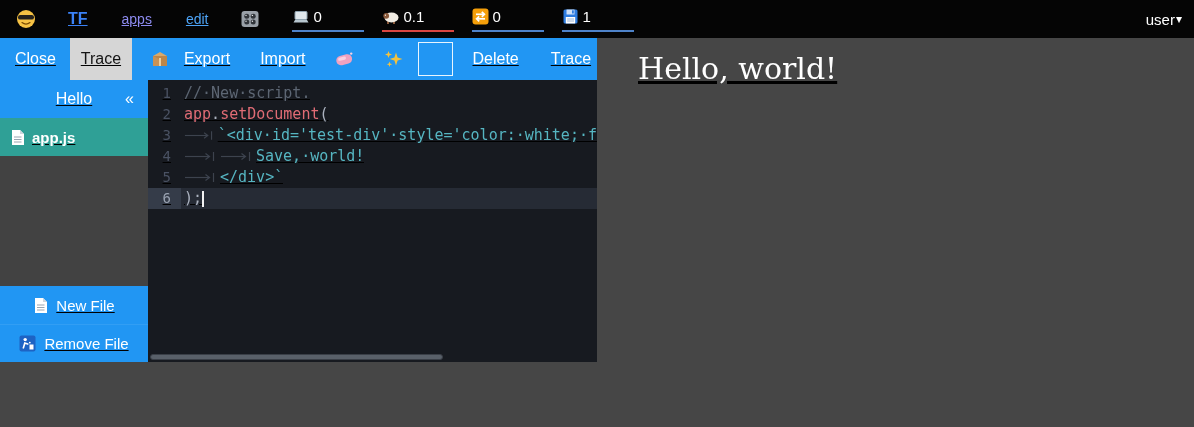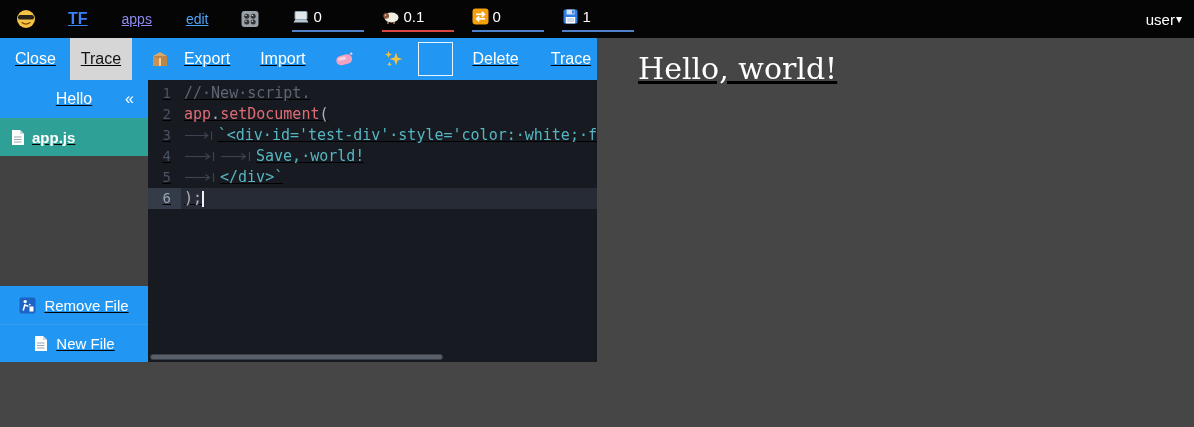--- a/index.html
+++ b/index.html
@@ -264,43 +264,43 @@
                       <line x1="4" y1="13" x2="11.5" y2="13"></line>
                     </g>
                   </svg>
                 </span>
                 <span>app.js</span>
               </div>
             </div>
           <div class="sb-fill"></div>
           <div class="sb-action">
             <span>
-              <svg width="17" height="17" viewBox="0 0 17 17">
-                <rect x="0.5" y="0.5" width="16" height="16" rx="2" fill="#1d63c4"></rect>
-                <circle cx="6.2" cy="4.6" r="1.7" fill="#fff"></circle>
-                <path d="M4.2 13.5l1.6-5.5 3.6 1.2" stroke="#fff" stroke-width="1.6" fill="none"></path>
-                <rect x="10.5" y="9.5" width="4" height="5" fill="#fff"></rect>
-                <circle cx="10.8" cy="7.6" r=".9" fill="#fff"></circle>
-              </svg>
-            </span>
-            <span>Remove File</span>
-          </div>
-          <div class="sb-action">
-            <span>
               <svg width="15" height="17" viewBox="0 0 15 17">
                 <path d="M2 1h8l4 4v11H2z" fill="#ffffff"></path>
                 <path d="M10 1l4 4h-4z" fill="#cfd6dd"></path>
                 <g stroke="#9aa5b1" stroke-width="1">
                   <line x1="4" y1="8" x2="11.5" y2="8"></line>
                   <line x1="4" y1="10.5" x2="11.5" y2="10.5"></line>
                   <line x1="4" y1="13" x2="11.5" y2="13"></line>
                 </g>
               </svg>
             </span>
             <span>New File</span>
+          </div>
+          <div class="sb-action">
+            <span>
+              <svg width="17" height="17" viewBox="0 0 17 17">
+                <rect x="0.5" y="0.5" width="16" height="16" rx="2" fill="#1d63c4"></rect>
+                <circle cx="6.2" cy="4.6" r="1.7" fill="#fff"></circle>
+                <path d="M4.2 13.5l1.6-5.5 3.6 1.2" stroke="#fff" stroke-width="1.6" fill="none"></path>
+                <rect x="10.5" y="9.5" width="4" height="5" fill="#fff"></rect>
+                <circle cx="10.8" cy="7.6" r=".9" fill="#fff"></circle>
+              </svg>
+            </span>
+            <span>Remove File</span>
           </div>
         </div>
 
         <div class="editor" id="editor">
 
         <div class="line"><span class="ln">1</span><span class="lc"><span class="seg comment">//·New·script.</span></span></div>
             <div class="line"><span class="ln">2</span><span class="lc"><span class="seg red">app</span><span class="seg plain">.</span><span class="seg red">setDocument</span><span class="seg plain">(</span></span></div>
             <div class="line"><span class="ln">3</span><span class="lc"><svg class="tabmark" width="35" height="11" viewBox="0 0 35 11">
                   <g stroke="#3d434e" stroke-width="1.2" fill="none">
                     <line x1="1" y1="5.5" x2="25" y2="5.5"></line>

